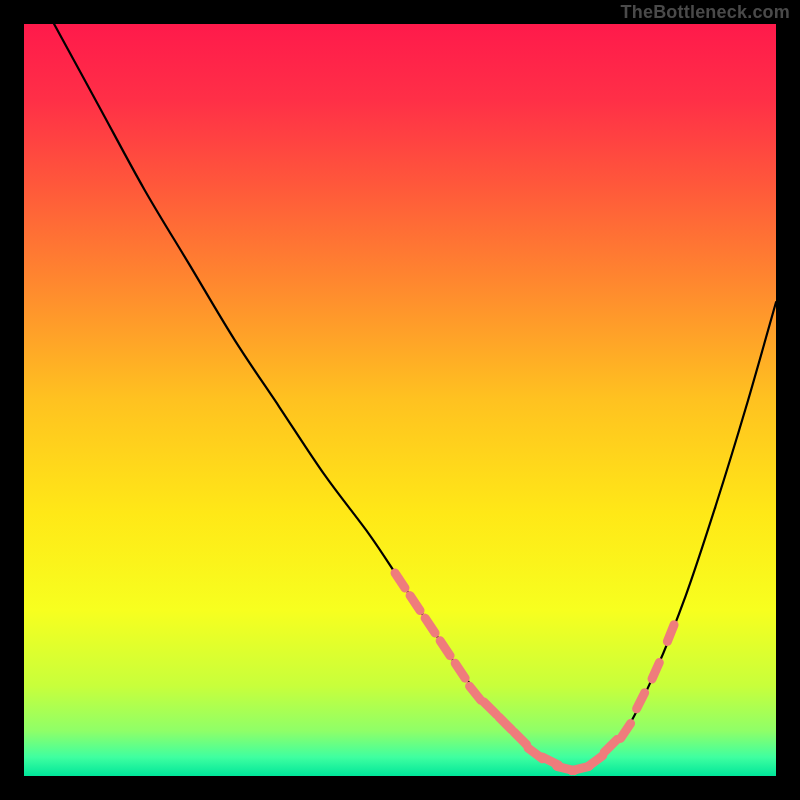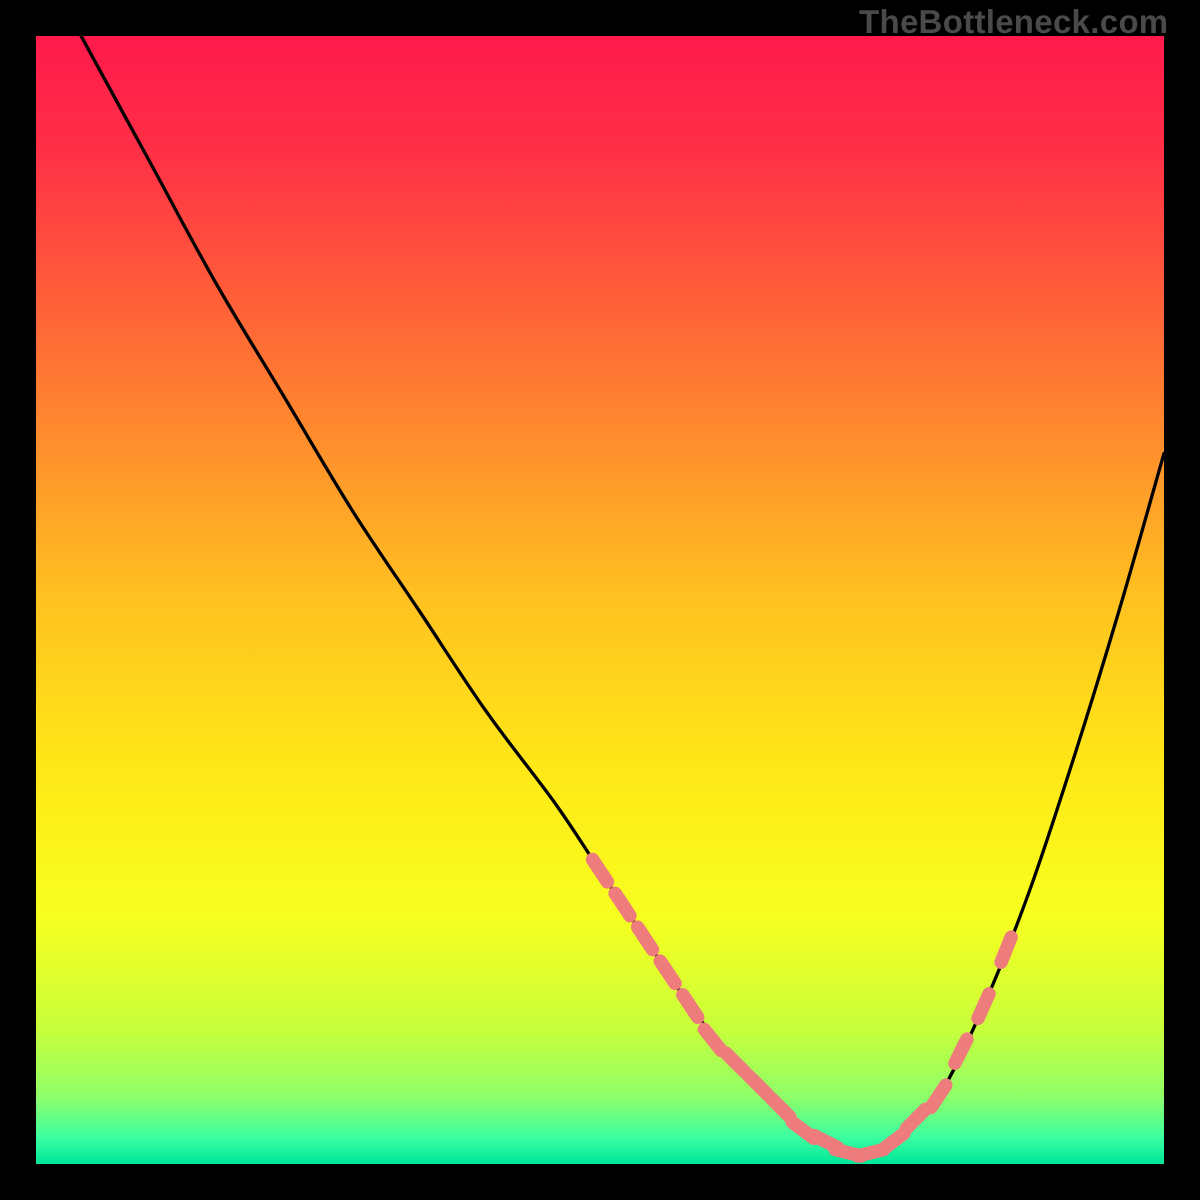--- a/index.html
+++ b/index.html
@@ -36,23 +36,23 @@
   .curve-svg {
     position: absolute;
     left: 0;
     top: 0;
     width: 752px;
     height: 752px;
   }
   .watermark {
     position: absolute;
     top: 2px;
-    right: 21px;
+    right: 10px;
     font-family: Arial, Helvetica, sans-serif;
-    font-size: 22px;
+    font-size: 18px;
     font-weight: 600;
     color: #4a4a4a;
     letter-spacing: 0.2px;
   }
 </style>
 </head>
 <body>
 
 <div class="frame">
   <div class="plot-area">

